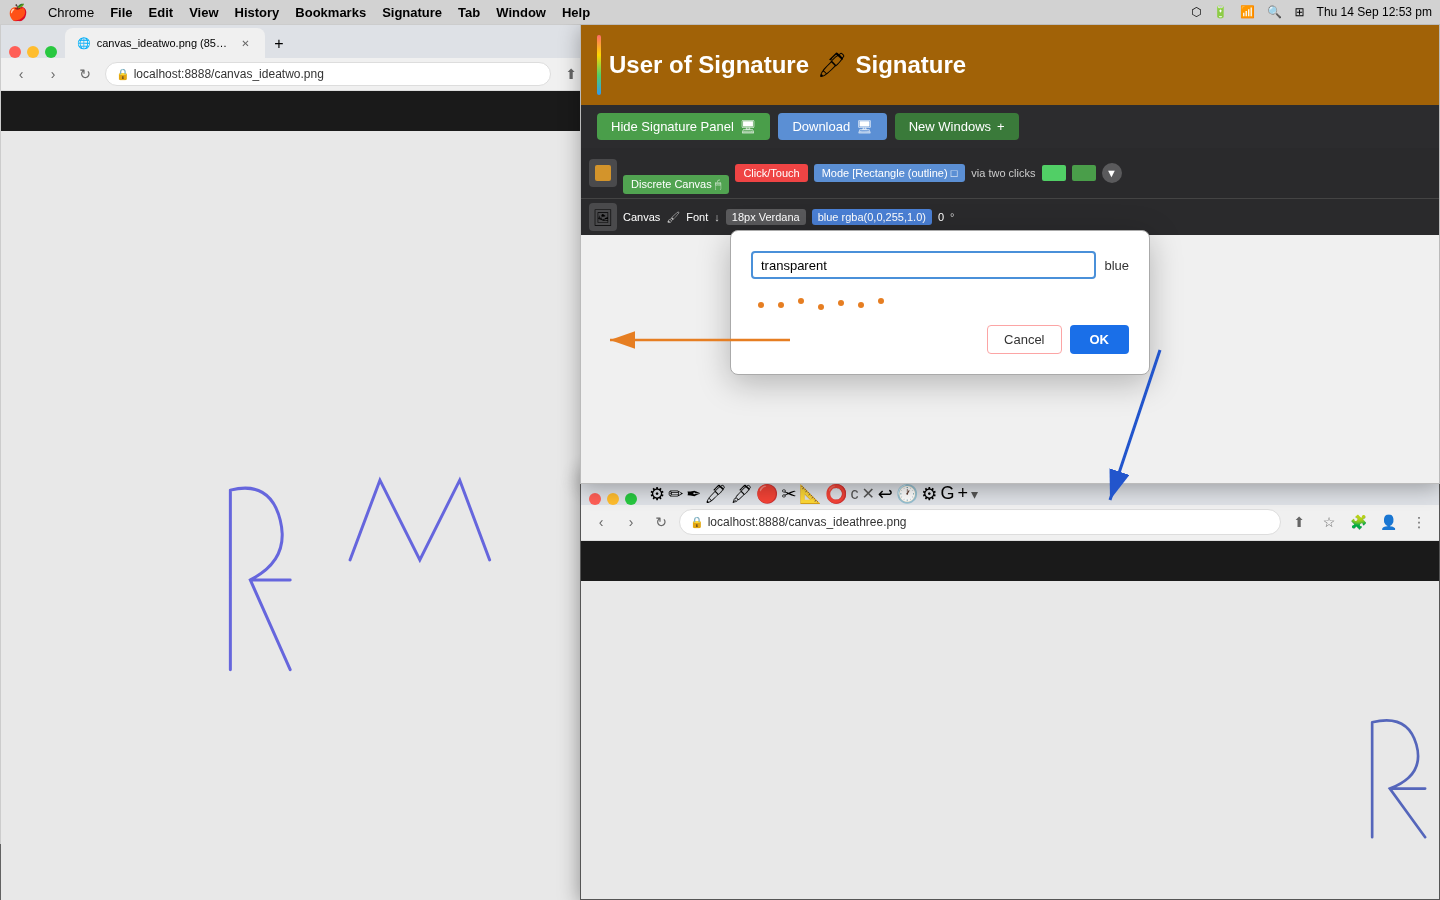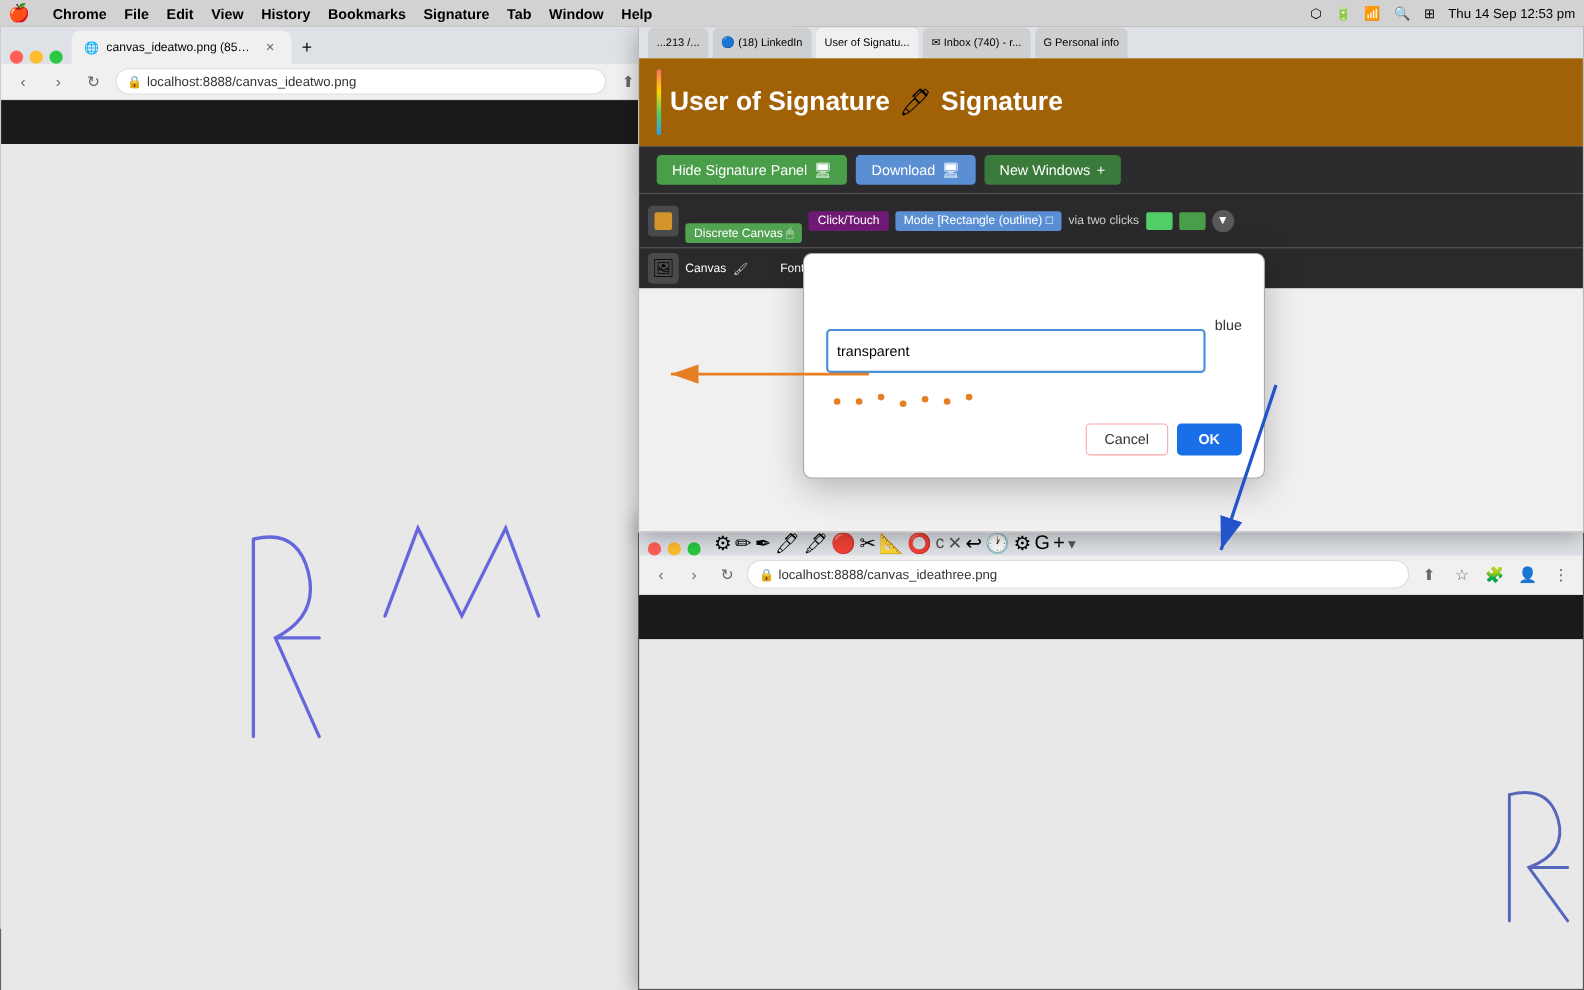--- a/index.html
+++ b/index.html
@@ -22,21 +22,21 @@
       padding: 0 8px;
       position: absolute;
       top: 0;
       left: 0;
       z-index: 1000;
       font-size: 13px;
       gap: 16px;
     }
     .menubar-apple { font-size: 16px; margin-right: 4px; }
     .menubar-item { font-weight: 600; }
-    .menubar-item.chrome-item { font-weight: 700; }
+    .menubar-item.chrome-item { font-weight: 400; }
     .menubar-right {
       margin-left: auto;
       display: flex;
       align-items: center;
       gap: 12px;
       font-size: 12px;
     }
 
     
     .browser-window-1 {
@@ -224,27 +224,26 @@
     }
 
     .dialog-input-row {
       display: flex;
       align-items: center;
       margin-bottom: 14px;
     }
 
     .dialog-input {
       flex: 1;
-      height: 40px;
+      height: 28px;
       border: 2px solid #4a90d9;
       border-radius: 4px;
       padding: 0 8px;
       font-size: 13px;
       outline: none;
-      margin-top: 48px;
     }
 
     .dialog-input-label {
       font-size: 13px;
       color: #333;
       margin-left: 8px;
     }
 
     .dialog-buttons {
       display: flex;
@@ -471,27 +470,20 @@
       <path d="M230,270 L230,450 M230,270 Q270,260 280,300 Q290,340 250,360 L290,450 M250,360 L290,360" stroke="#6666dd" stroke-width="3" fill="none" stroke-linecap="round"></path>
 
       <path d="M350,340 L380,260 L420,340 L460,260 L490,340" stroke="#6666dd" stroke-width="3" fill="none" stroke-linecap="round"></path>
     </svg>
   </div>
 
 </div>
 
 <div class="browser-window-2">
 
-  <div style="height:28px;background:#dee1e6;display:flex;align-items:flex-end;padding:0 8px;gap:4px;overflow:hidden;">
-    <div class="tab-pill" style="font-size:10px;">...213 /...</div>
-    <div class="tab-pill" style="font-size:10px;">🔵 (18) LinkedIn</div>
-    <div class="tab-pill active-tab" style="font-size:10px;">User of Signatu...</div>
-    <div class="tab-pill" style="font-size:10px;">✉ Inbox (740) - r...</div>
-    <div class="tab-pill" style="font-size:10px;">G Personal info</div>
-  </div>
 
   <div class="signature-header">
     <div class="sig-header-bar"></div>
     <span class="sig-title">User of Signature</span>
     <span class="sig-icon">🖊</span>
     <span class="sig-title">Signature</span>
   </div>
 
   <div class="sig-buttons">
     <button class="sig-btn sig-btn-hide">
@@ -509,36 +501,36 @@
   </div>
 
   <div style="background:#2a2a2c;padding:4px 8px;display:flex;align-items:center;gap:6px;font-size:11px;flex-wrap:nowrap;overflow:hidden;">
     <div style="width:28px;height:28px;background:#4a4a4c;border-radius:4px;display:flex;align-items:center;justify-content:center;">
       <div style="width:16px;height:16px;background:#f5a623;border-radius:2px;opacity:0.8;"></div>
     </div>
     <button style="padding:3px 8px;background:#51a351;color:white;border:none;border-radius:3px;font-size:11px;cursor:pointer;margin-top:23px;">
       <span>Discrete Canvas</span>
       <span>🖱</span>
     </button>
-    <button style="padding:3px 8px;background:#701a75;color:white;border:none;border-radius:3px;font-size:11px;cursor:pointer;">Click/Touch</button>
+    <button style="padding:3px 8px;background:#ef4444;color:white;border:none;border-radius:3px;font-size:11px;cursor:pointer;">Click/Touch</button>
     <button style="padding:3px 8px;background:#5b8fd4;color:white;border:none;border-radius:3px;font-size:11px;cursor:pointer;">
       <span>Mode [Rectangle (outline)</span>
       <span>□</span>
     </button>
     <span style="color:#ccc;font-size:11px;">via two clicks</span>
     <div style="width:24px;height:16px;background:#51cf66;border-radius:2px;"></div>
     <div style="width:24px;height:16px;background:#4a9e4a;border-radius:2px;"></div>
     <button style="width:20px;height:20px;background:#5a5a5c;color:white;border:none;border-radius:50%;font-size:11px;cursor:pointer;">▼</button>
   </div>
 
   <div style="background:#2a2a2c;padding:4px 8px;display:flex;align-items:center;gap:6px;font-size:11px;border-top:1px solid #444;">
     <div style="width:28px;height:28px;background:#4a4a4c;border-radius:4px;display:flex;align-items:center;justify-content:center;font-size:16px;">🖼</div>
     <span style="color:white;">Canvas</span>
     <span style="color:#ccc;">🖌</span>
-    <span style="color:white;margin-left:23px;">Font</span>
+    <span style="color:white;">Font</span>
     <span style="color:#ccc;">↓</span>
     <span style="background:#5a5a5c;color:white;padding:2px 6px;border-radius:3px;font-size:11px;">18px Verdana</span>
     <span style="background:#4a7fd4;color:white;padding:2px 6px;border-radius:3px;font-size:11px;">blue rgba(0,0,255,1.0)</span>
     <span style="color:white;">0</span>
     <span style="color:#ccc;">°</span>
   </div>
 </div>
 
 <div class="dialog-box">
   <div class="dialog-input-row">

